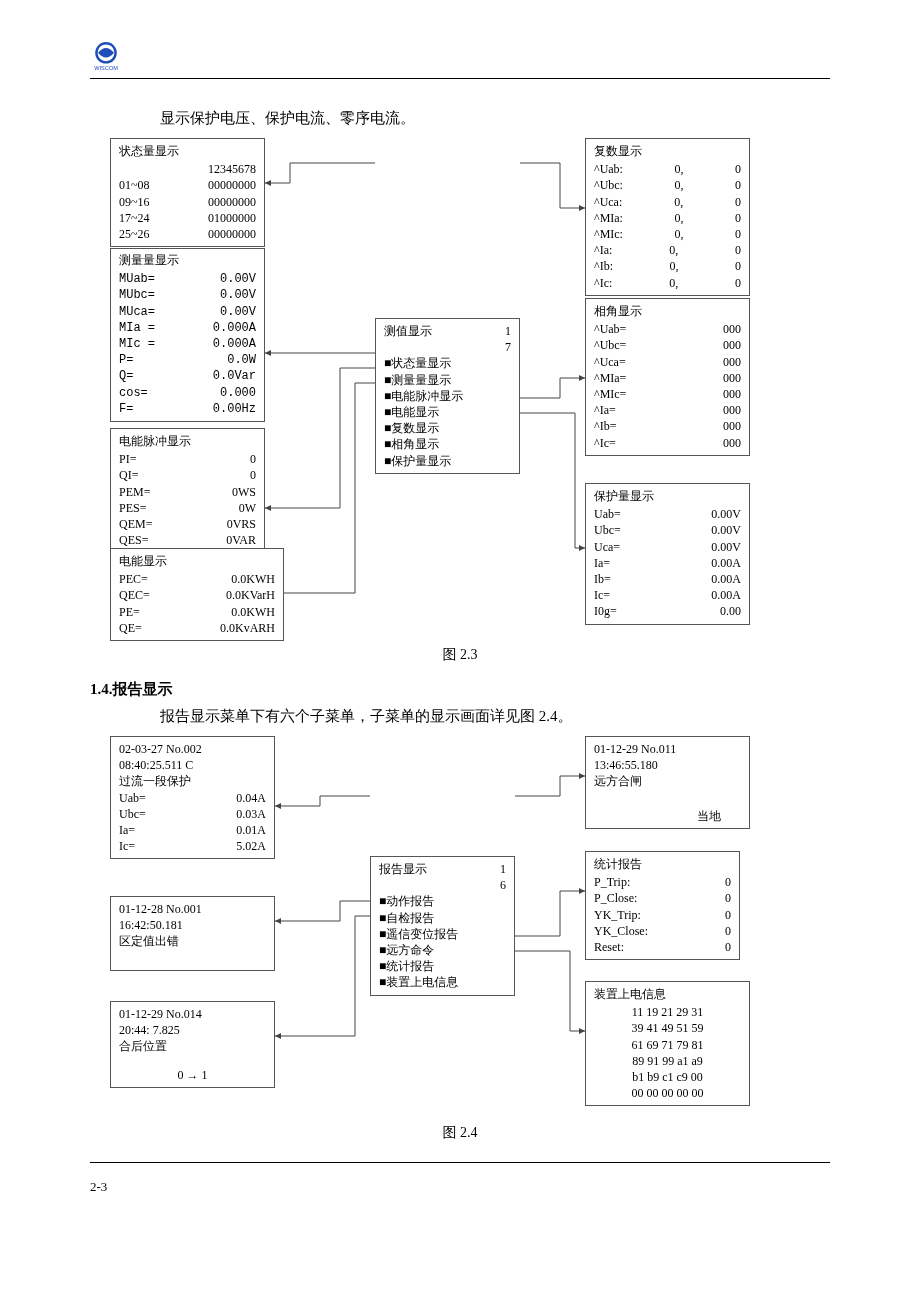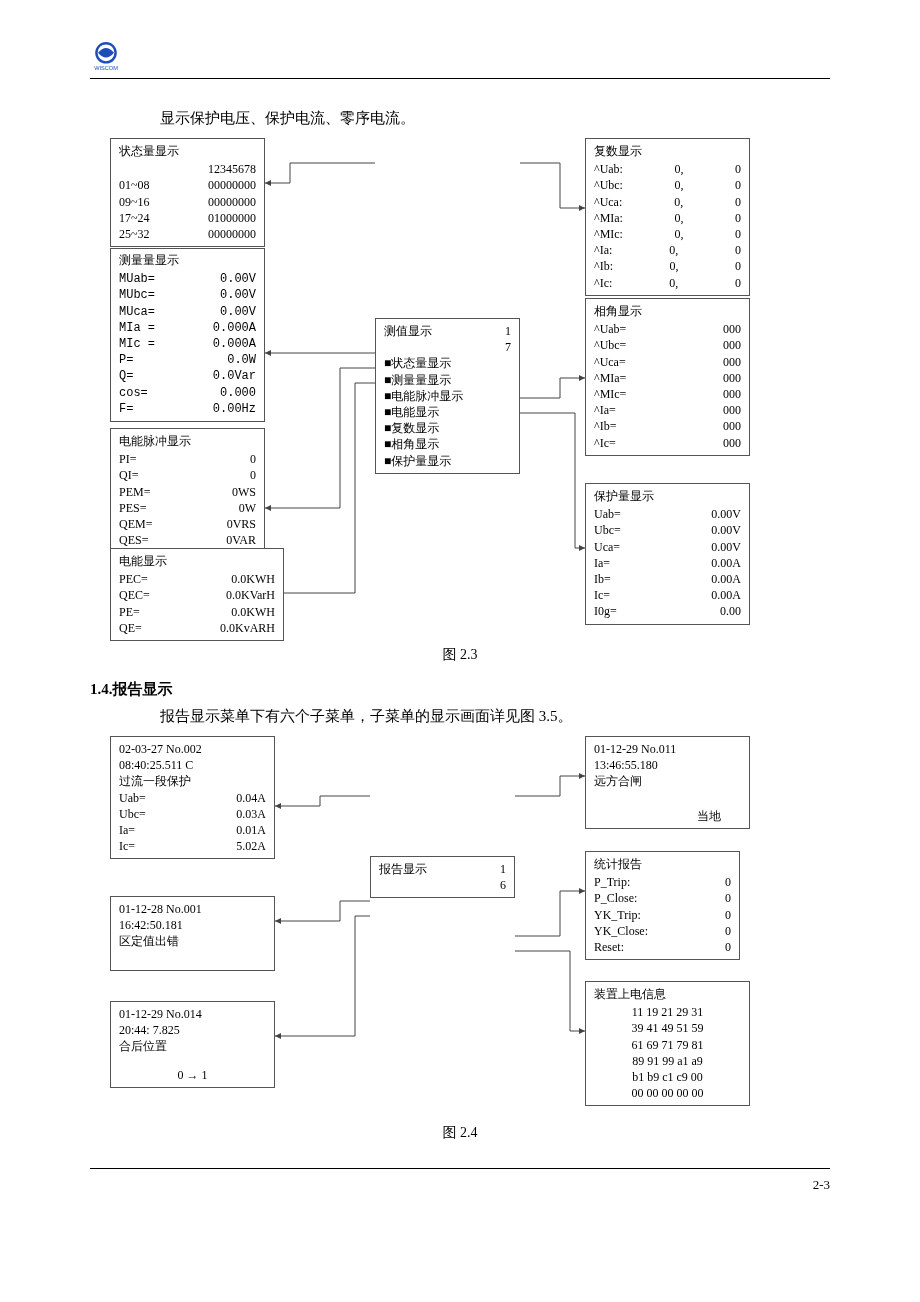--- a/index.html
+++ b/index.html
@@ -88,23 +88,23 @@
     white-space: nowrap;
   }
   svg.arrows {
     position: absolute;
     left: 0;
     top: 0;
     pointer-events: none;
   }
   .footer {
     border-top: 1.5px solid #000;
-    margin-top: 26px;
-    padding-top: 8px;
-    text-align: right;
+    margin-top: 20px;
+    padding-top: 16px;
+    text-align: left;
     font-size: 13px;
   }
 </style>
 </head>
 <body>
 
 <div class="page">
 
   <div class="header">
     <div>
@@ -134,21 +134,21 @@
       <path d="M430 275 L485 275 L485 410 L495 410" stroke="#444" fill="none" marker-end="url(#ah)"></path>
     </svg>
 
     <div class="box" style="left:20px; top:0; width:155px;">
       <div class="title">状态量显示</div>
       <div class="row"><span></span><span>12345678</span></div>
       <div id="status-rows">
           <div class="row"><span class="lbl">01~08</span><span class="val">00000000</span></div>
           <div class="row"><span class="lbl">09~16</span><span class="val">00000000</span></div>
           <div class="row"><span class="lbl">17~24</span><span class="val">01000000</span></div>
-          <div class="row"><span class="lbl">25~32</span><span class="val">00000000</span></div>
+          <div class="row"><span class="lbl">25~26</span><span class="val">00000000</span></div>
         </div>
     </div>
 
     <div class="box" style="left:20px; top:110px; width:155px;font-family:Liberation Mono, monospace;">
       <div class="title">测量量显示</div>
       <div id="measure-rows">
           <div class="row"><span class="lbl">MUab=</span><span class="val">0.00V</span></div>
           <div class="row"><span class="lbl">MUbc=</span><span class="val">0.00V</span></div>
           <div class="row"><span class="lbl">MUca=</span><span class="val">0.00V</span></div>
           <div class="row"><span class="lbl">MIa =</span><span class="val">0.000A</span></div>
@@ -237,21 +237,21 @@
           <div class="row"><span class="lbl">Ib=</span><span class="val">0.00A</span></div>
           <div class="row"><span class="lbl">Ic=</span><span class="val">0.00A</span></div>
           <div class="row"><span class="lbl">I0g=</span><span class="val">0.00</span></div>
         </div>
     </div>
   </div>
 
   <div class="fig-label">图 2.3</div>
 
   <div class="section-title">1.4.报告显示</div>
-  <div class="section-desc">报告显示菜单下有六个子菜单，子菜单的显示画面详见图 3.5。</div>
+  <div class="section-desc">报告显示菜单下有六个子菜单，子菜单的显示画面详见图 2.4。</div>
 
   <div class="diagram2">
     <svg class="arrows" width="740" height="380">
       <defs>
         <marker id="ah2" markerWidth="8" markerHeight="8" refX="6" refY="3" orient="auto">
           <path d="M0,0 L6,3 L0,6 Z" fill="#444"></path>
         </marker>
       </defs>
       <path d="M280 60 L230 60 L230 70 L185 70" stroke="#444" fill="none" marker-end="url(#ah2)"></path>
       <path d="M280 165 L250 165 L250 185 L185 185" stroke="#444" fill="none" marker-end="url(#ah2)"></path>
@@ -286,20 +286,28 @@
       <div style="height:12px"></div>
       <div style="text-align:center">0 → 1</div>
     </div>
 
     <div class="box" style="left:280px; top:120px; width:145px;">
       <div class="row">
         <span>报告显示</span>
         <span>1</span>
       </div>
       <div style="text-align:right">6</div>
+      <div id="menu24-items">
+          <div class="menu-item">■动作报告</div>
+          <div class="menu-item">■自检报告</div>
+          <div class="menu-item">■遥信变位报告</div>
+          <div class="menu-item">■远方命令</div>
+          <div class="menu-item">■统计报告</div>
+          <div class="menu-item">■装置上电信息</div>
+        </div>
     </div>
 
     <div class="box" style="left:495px; top:0; width:165px;">
       <div>01-12-29   No.011</div>
       <div>13:46:55.180</div>
       <div>远方合闸</div>
       <div style="height:18px"></div>
       <div style="text-align:right;padding-right:20px">当地</div>
     </div>
 

